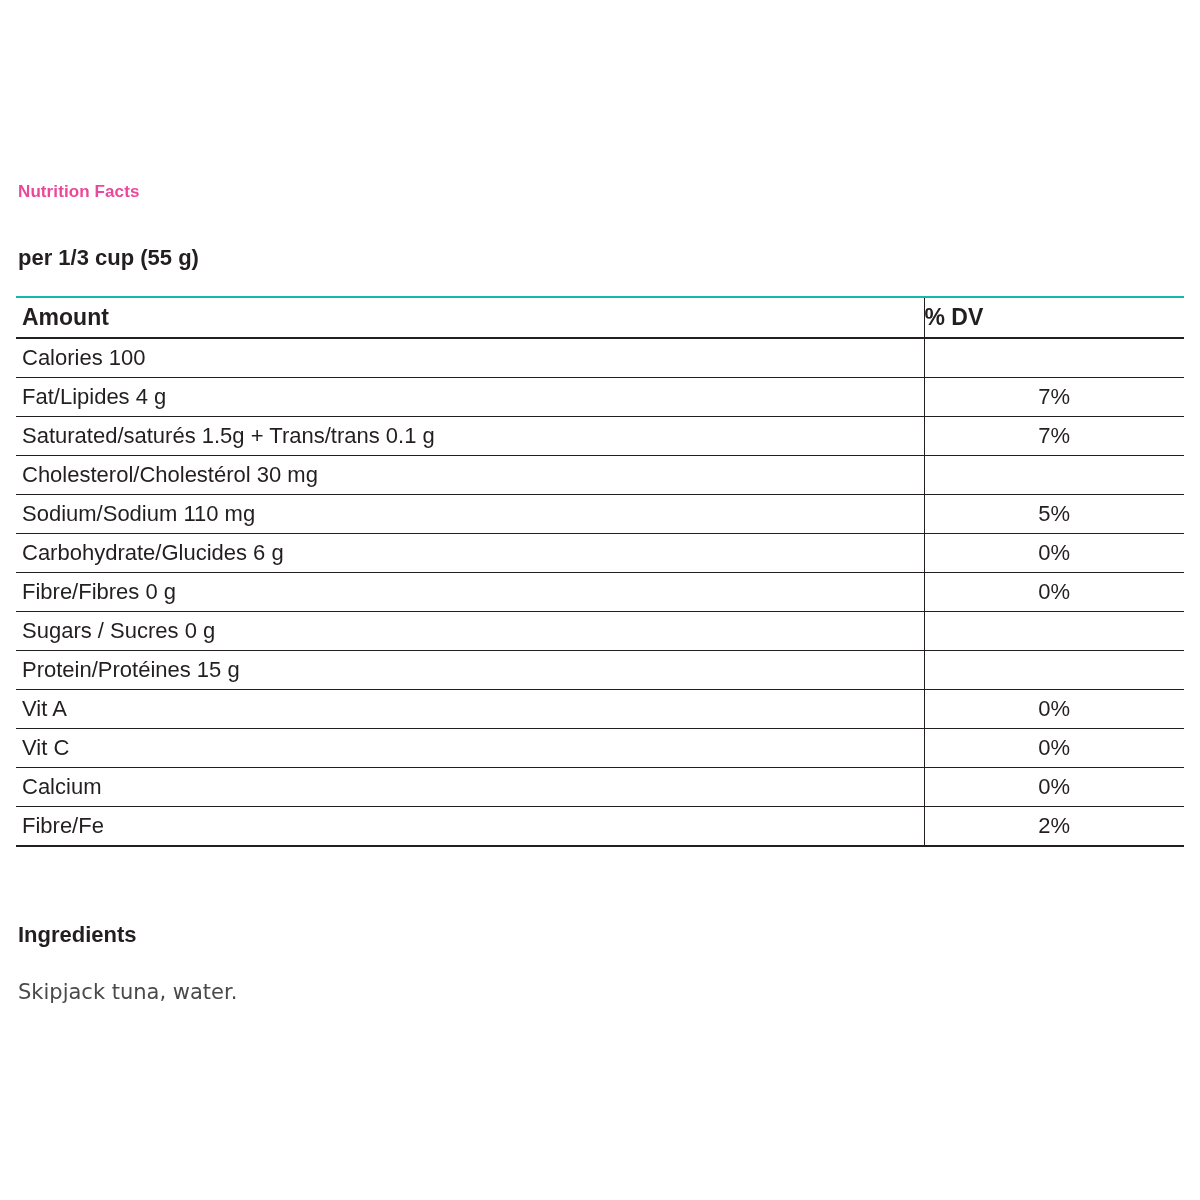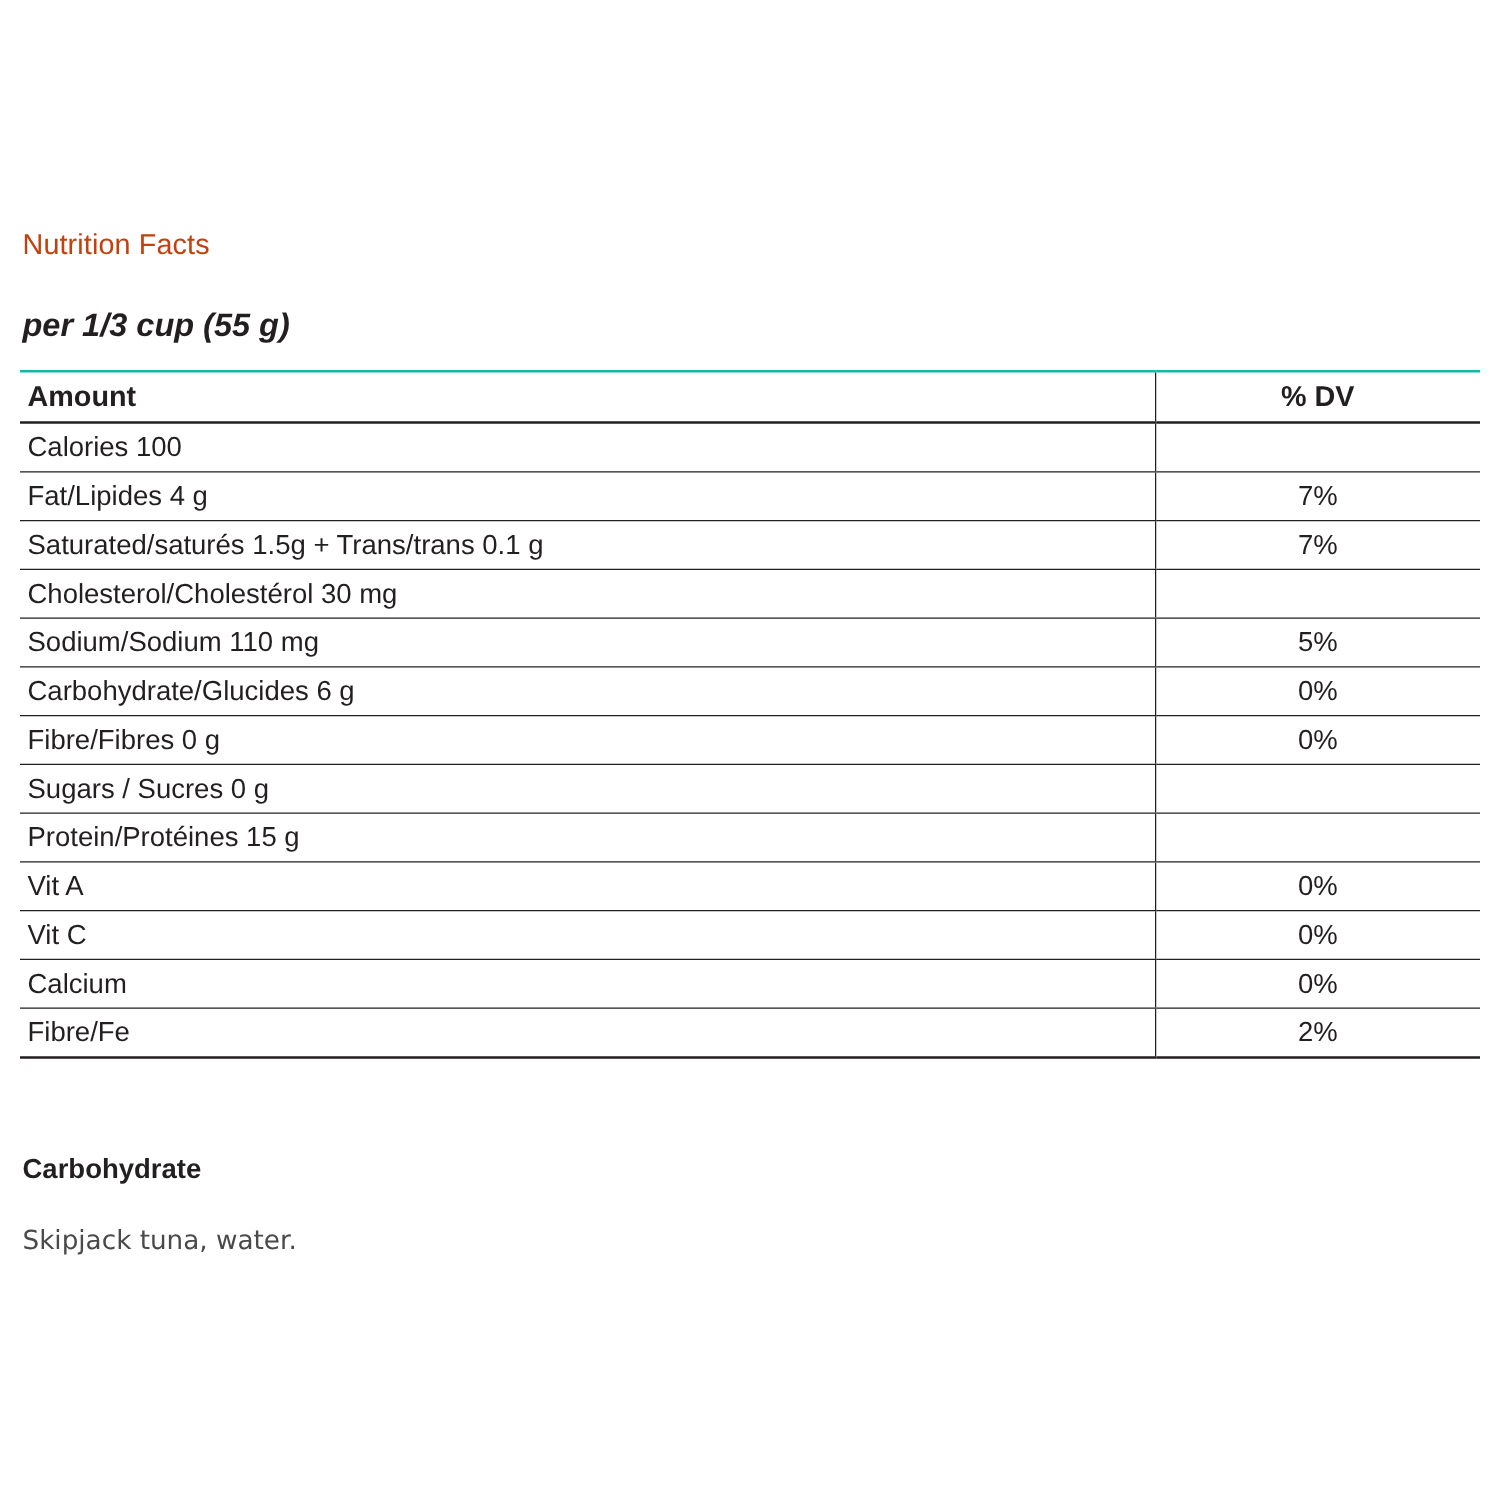--- a/index.html
+++ b/index.html
@@ -18,33 +18,32 @@
     position: relative;
     width: 1200px;
     height: 1200px;
     box-sizing: border-box;
     padding: 0 16px;
   }
   .nf-title {
     position: absolute;
     left: 18px;
     top: 182px;
-    font-size: 23px;
-    font-weight: normal;
+    font-size: 17px;
+    font-weight: bold;
     letter-spacing: 0.1px;
-    color: #c2410c;
+    color: #ec4899;
   }
   .nf-serving {
     position: absolute;
     left: 18px;
     top: 245px;
-    font-size: 26px;
+    font-size: 22px;
     font-weight: bold;
     color: #231f20;
-    font-style: italic;
   }
   .nf-table-wrap {
     position: absolute;
     left: 16px;
     top: 296px;
     width: 1168px;
   }
   table.nf {
     border-collapse: collapse;
     width: 1168px;
@@ -60,21 +59,20 @@
   tr.head-row th {
     font-size: 23px;
     font-weight: bold;
     height: 39px;
     line-height: 39px;
     border-top: 2px solid #14b8a6;
     border-bottom: 2px solid #231f20;
     text-align: left;
   }
   tr.head-row th.dv {
-    text-align: center;
     border-left: 1px solid #231f20;
   }
   tr.head-row th .cell-pad { padding-left: 6px; }
 
   tr.data-row td {
     font-size: 22px;
     height: 38px;
     line-height: 38px;
     border-bottom: 1px solid #231f20;
     margin-left: 47px;
@@ -179,16 +177,16 @@
           <td class="dv"><span>0%</span></td>
         </tr>
         <tr class="data-row last">
           <td class="amount"><span class="cell-pad">Fibre/Fe</span></td>
           <td class="dv"><span>2%</span></td>
         </tr>
       </tbody>
     </table>
   </div>
 
-  <div class="ing-title">Carbohydrate</div>
+  <div class="ing-title">Ingredients</div>
   <div class="ing-body">Skipjack tuna, water.</div>
 
 </div>
 
 </body></html>

